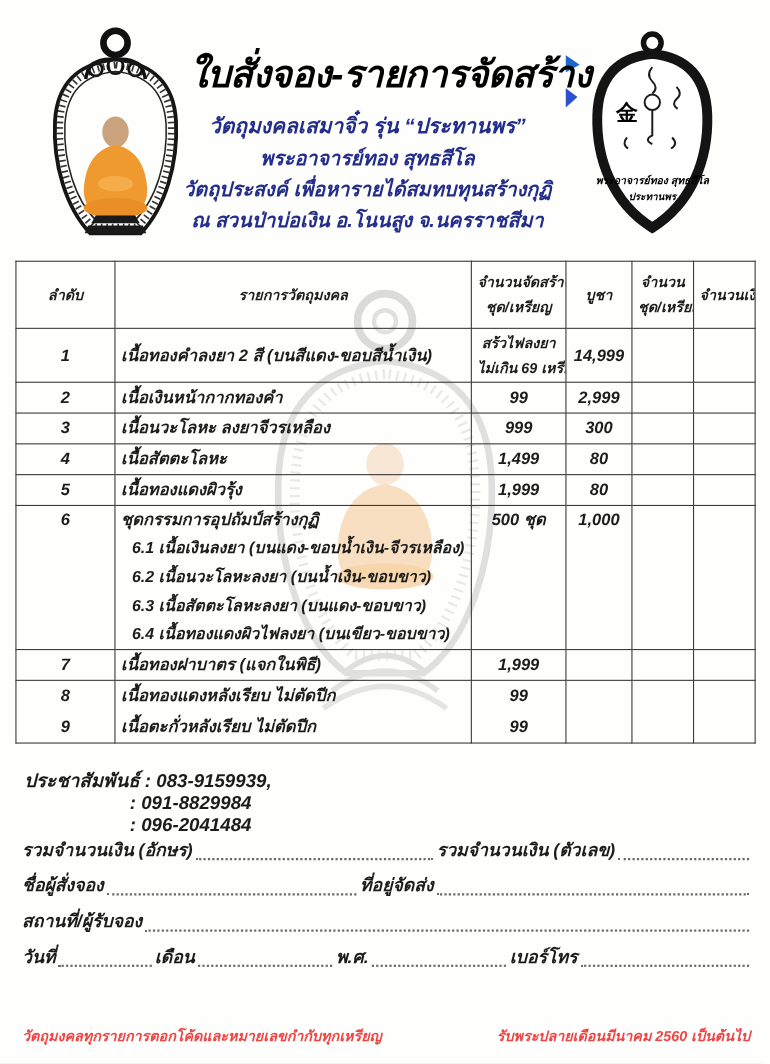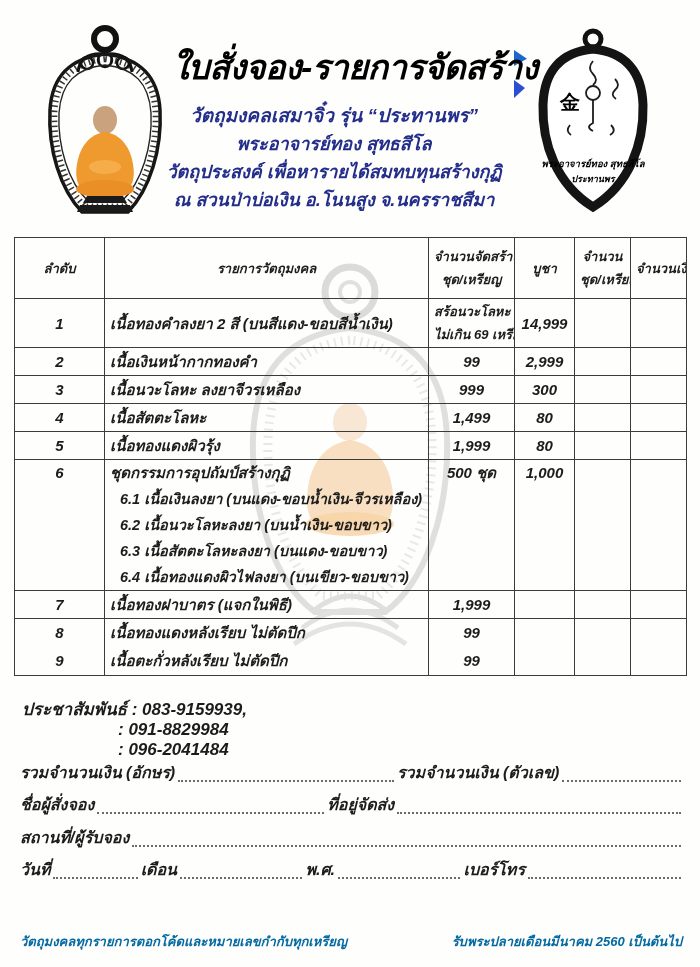--- a/index.html
+++ b/index.html
@@ -50,21 +50,21 @@
   
   .form-line{position:absolute;left:20px;right:16px;display:flex;align-items:flex-end;
              font-weight:bold;font-style:italic;font-size:16px;z-index:1;}
   .form-line .lbl{white-space:nowrap;padding-bottom:1px;}
   .dots{flex:1;border-bottom:2px dotted #6a6a6a;height:6px;margin:0 3px 4px 3px;}
   .dots.d-small{flex:.55;}
   .dots.d-mid{flex:.8;}
 
   
   .footer{position:absolute;left:20px;right:18px;top:931px;display:flex;justify-content:space-between;
-          font-style:italic;font-size:13px;font-weight:bold;color:#0369a1;z-index:1;}
+          font-style:italic;font-size:13px;font-weight:bold;color:#ef4444;z-index:1;}
 </style>
 </head>
 <body>
 
 <div class="page">
 
   <svg class="amulet" style="left:30px;top:24px;" width="150" height="205" viewBox="0 0 150 205">
     <g>
       <circle cx="75" cy="15" r="11" fill="none" stroke="#111" stroke-width="6"></circle>
     </g>
@@ -167,21 +167,21 @@
     </thead>
     <tbody id="table-body">
         <tr class="row-first" style="height: 49px;">
           <td class="c-no">
             <div class="line">1</div>
           </td>
           <td class="c-item">
             <div class="line">เนื้อทองคำลงยา 2 สี (บนสีแดง-ขอบสีน้ำเงิน)</div>
           </td>
           <td class="c-made">
-            <div class="line">สร้อนวะโลหะ</div>
+            <div class="line">สร้วไฟลงยา</div>
             <div class="line">ไม่เกิน 69 เหรียญ</div>
           </td>
           <td class="c-price">
             <div class="line">14,999</div>
           </td>
           <td class="c-qty"></td>
           <td class="c-amount"></td>
         </tr>
         <tr style="height: 28px;">
           <td class="c-no">

